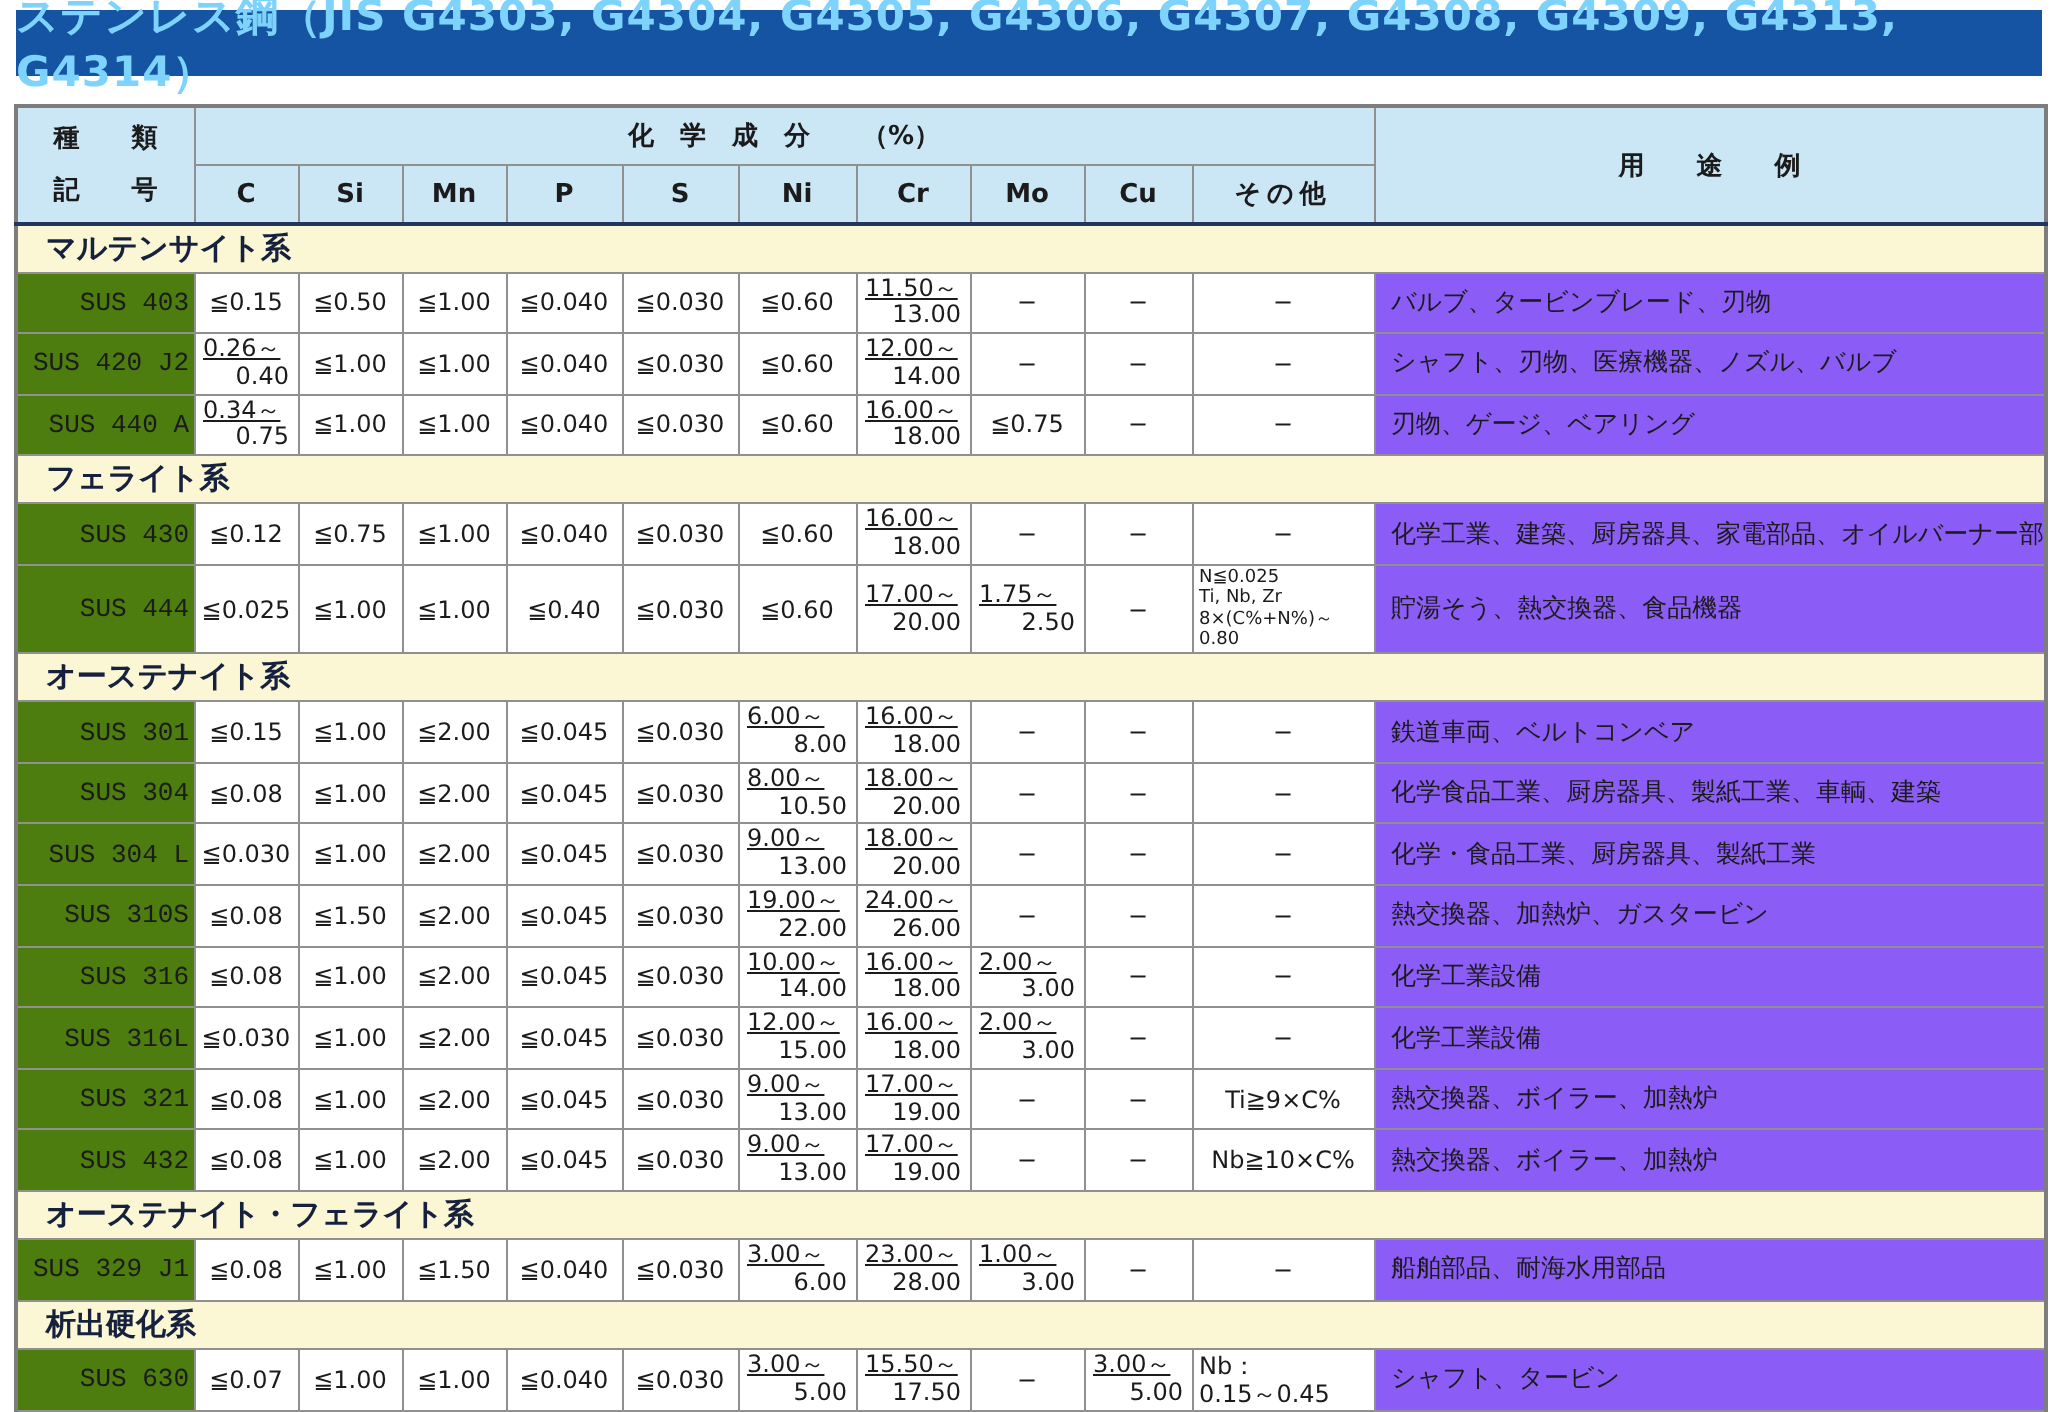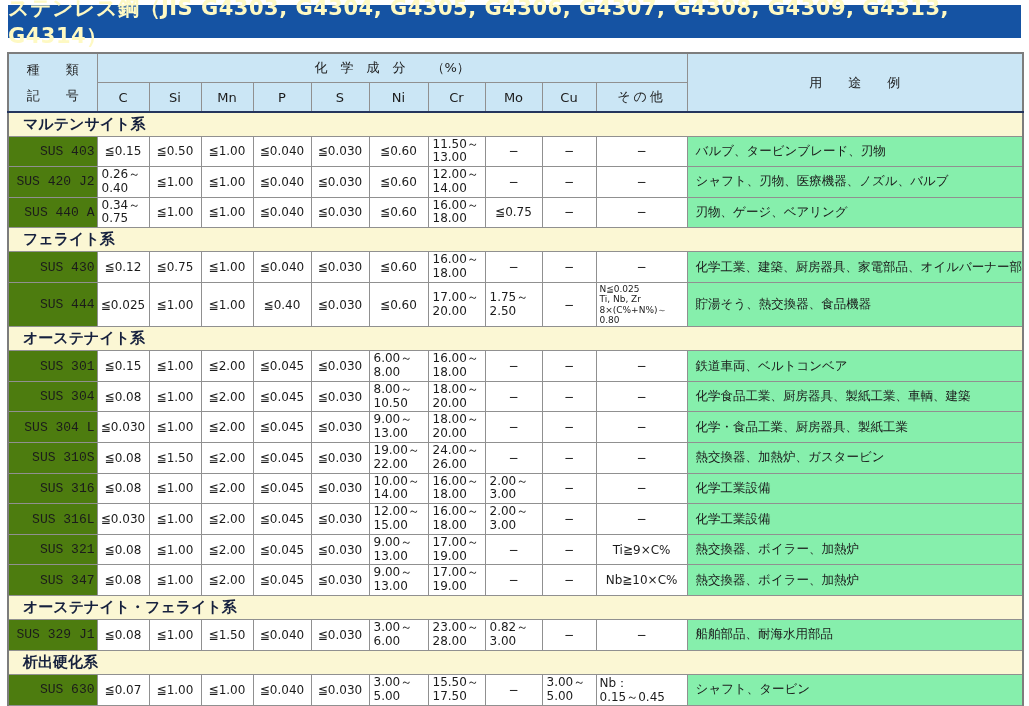--- a/index.html
+++ b/index.html
@@ -3,58 +3,58 @@
 <meta charset="utf-8">
 <style>
   html,body { margin:0; padding:0; }
   body {
     width:1029px; height:706px; position:relative; background:#ffffff;
     font-family:"DejaVu Sans","Liberation Sans",sans-serif; color:#1b1b1b;
     overflow:hidden;
   }
   .title-bar {
     position:absolute; left:8px; top:5px; width:1013px; height:33px;
-    background:#1553a3; color:#fef9c3; font-size:21px; font-weight:bold;
+    background:#1553a3; color:#7dd3fc; font-size:21px; font-weight:bold;
     display:flex; align-items:center; justify-content:center; letter-spacing:0.5px;
   }
   table.main {
     position:absolute; left:7px; top:52px; width:1015px;
     border-collapse:collapse; table-layout:fixed;
     border:2px solid #7d7d7d;
   }
   table.main th, table.main td { border:1px solid #909090; overflow:hidden; }
   thead { border-bottom:2px solid #25355c; }
   thead th {
-    background:#cbe6f5; font-weight:normal; font-size:13px; text-align:center;
+    background:#cbe6f5; font-weight:bold; font-size:13px; text-align:center;
     height:28px; padding:0;
   }
   th.kind { vertical-align:middle; }
   th.kind div { line-height:26px; }
   th.spread { letter-spacing:3px; }
   tr.section-row { height:24px;margin-left:25px; }
   tr.section-row td {
     background:#fbf7d4; font-size:15px; font-weight:bold; text-align:left;
     padding:1px 4px 1px 14px; color:#16213e;
   }
   tr.data-row { height:29px; }
   td.grade {
     background:#4d7c0f; font-size:13px; text-align:right; padding:1px 2px 1px 6px;
     white-space:nowrap;
     font-family:Liberation Mono, monospace;
   }
   td.val { font-size:12px; text-align:center; padding:1px 2px; background:#fff; }
   td.range { font-size:12px; padding:1px 4px; background:#fff; line-height:1.15; }
-  td.range .r1 { text-align:left; }
-  td.range .r2 { }
+  td.range .r1 { text-align:left;text-decoration:underline; }
+  td.range .r2 { text-align:right; }
   td.other-single { font-size:12px; text-align:center; padding:1px 2px; background:#fff; }
   td.other-multi { background:#fff; text-align:left; padding:1px 3px; }
   td.other-multi.xs { font-size:9px; line-height:1.15; }
   td.other-multi.sm { font-size:12px; line-height:1.2; }
   td.usage {
-    font-size:12.5px; text-align:left; padding:1px 4px 1px 8px; background:#86efac;
+    font-size:12.5px; text-align:left; padding:1px 4px 1px 8px; background:#8b5cf6;
     white-space:nowrap;
   }
 </style>
 </head>
 <body>
 
 <div class="title-bar">ステンレス鋼（JIS G4303, G4304, G4305, G4306, G4307, G4308, G4309, G4313, G4314）</div>
 
 <table class="main">
   <colgroup>
@@ -341,21 +341,21 @@
         <td class="range">
           <div class="r1">17.00～</div>
           <div class="r2">19.00</div>
         </td>
         <td class="val">−</td>
         <td class="val">−</td>
         <td class="other-single">Ti≧9×C%</td>
         <td class="usage">熱交換器、ボイラー、加熱炉</td>
       </tr>
       <tr class="data-row">
-        <td class="grade">SUS 347</td>
+        <td class="grade">SUS 432</td>
         <td class="val">≦0.08</td>
         <td class="val">≦1.00</td>
         <td class="val">≦2.00</td>
         <td class="val">≦0.045</td>
         <td class="val">≦0.030</td>
         <td class="range">
           <div class="r1">9.00～</div>
           <div class="r2">13.00</div>
         </td>
         <td class="range">
@@ -379,21 +379,21 @@
         <td class="val">≦0.030</td>
         <td class="range">
           <div class="r1">3.00～</div>
           <div class="r2">6.00</div>
         </td>
         <td class="range">
           <div class="r1">23.00～</div>
           <div class="r2">28.00</div>
         </td>
         <td class="range">
-          <div class="r1">0.82～</div>
+          <div class="r1">1.00～</div>
           <div class="r2">3.00</div>
         </td>
         <td class="val">−</td>
         <td class="val">−</td>
         <td class="usage">船舶部品、耐海水用部品</td>
       </tr>
       <tr class="section-row">
         <td colspan="12">析出硬化系</td>
       </tr>
       <tr class="data-row">

